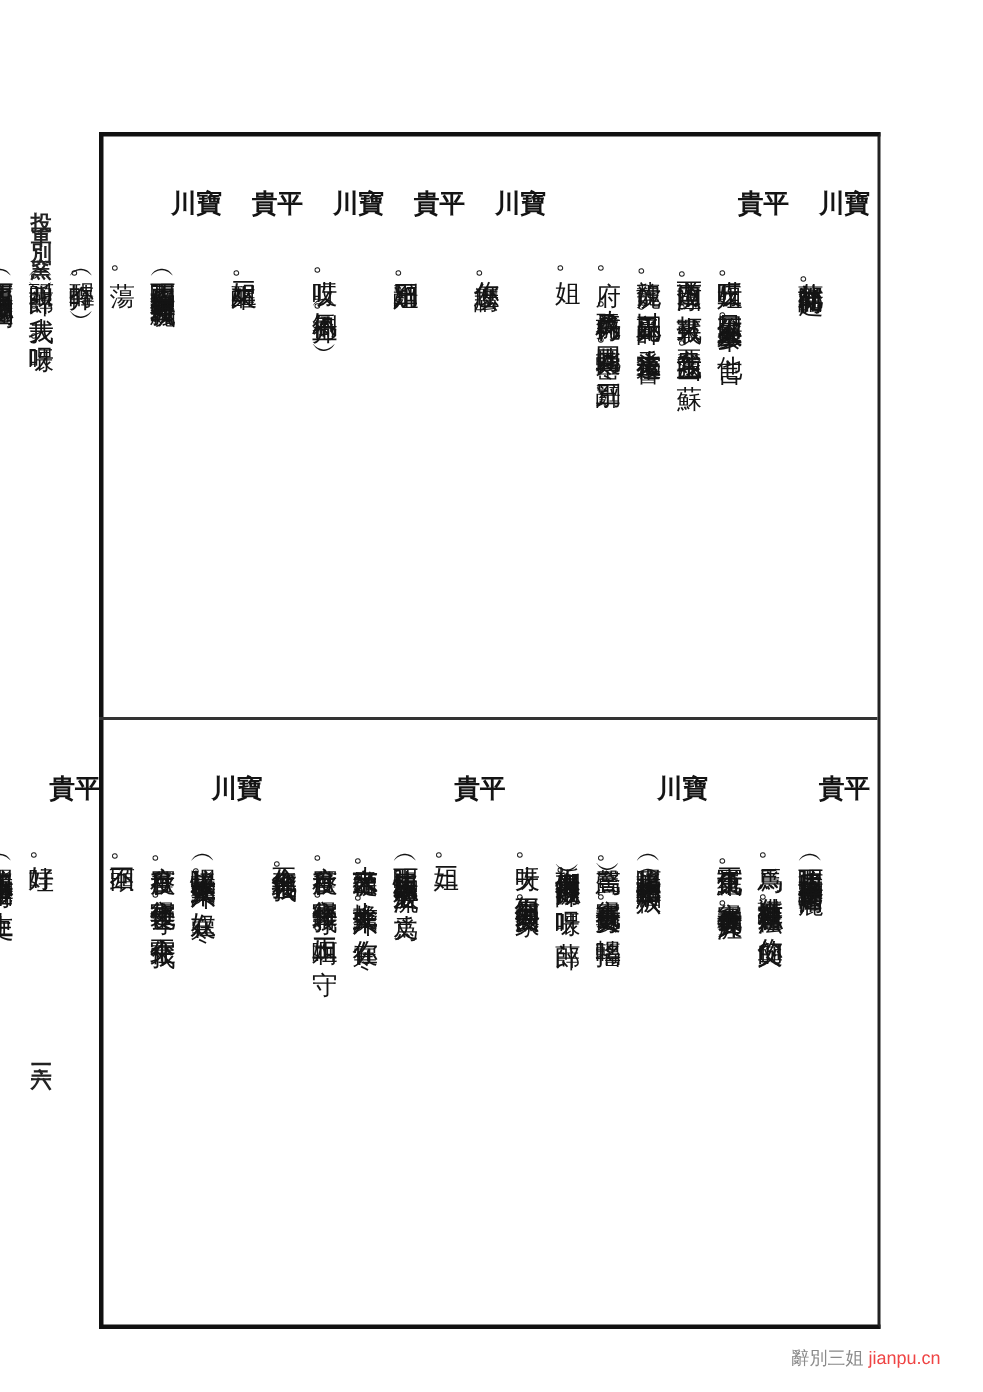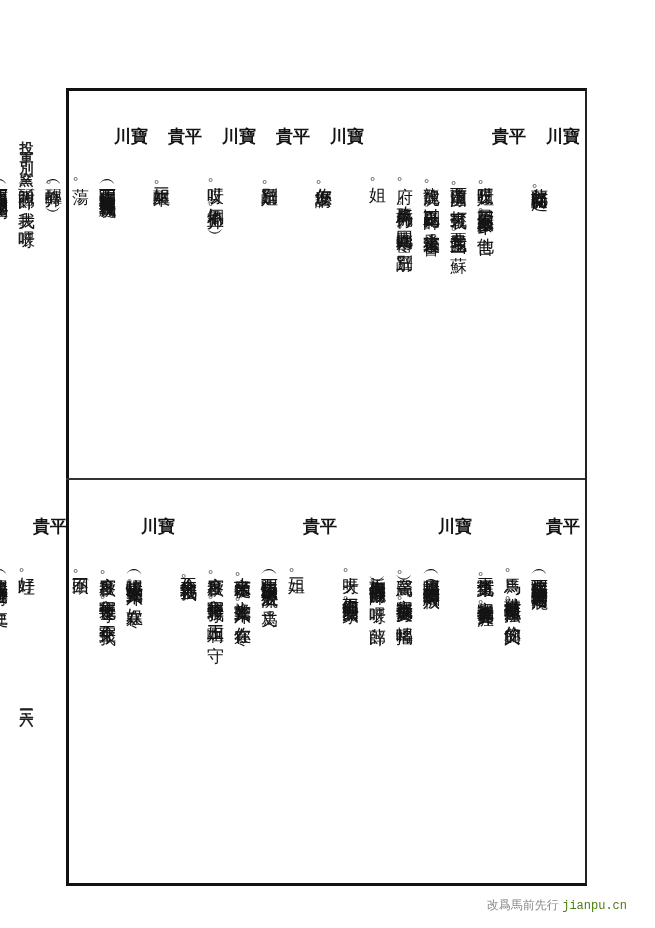--- a/index.html
+++ b/index.html
@@ -38,21 +38,21 @@
   .speaker span { writing-mode: horizontal-tb; display: block; }
   .lines { display: flex; flex-direction: row-reverse; padding-top: 76px; }
   .line {
     writing-mode: vertical-rl; font-size: 17px; line-height: 27px; width: 27px;
     letter-spacing: 1px; white-space: nowrap;
   }
   .watermark {
     position: absolute; right: 28px; bottom: 14px; font-family: "Liberation Sans", sans-serif;
     font-size: 12px; color: #8a8a8a;
   }
-  .watermark .en { color: #4d7c0f; font-family: Liberation Mono, monospace; }
+  .watermark .en { color: #ef4444; }
 </style>
 </head>
 <body>
 
 <div class="side title">投軍別窯</div>
 <div class="side pageno">三六一</div>
 
 <div class="frame"></div>
 <div class="divider"></div>
 
@@ -183,15 +183,15 @@
         <span>貴</span>
       </div>
       <div class="lines">
         <div class="line">好哇。</div>
         <div class="line">（接唱快板）三姐說話世少有。上在史</div>
       </div>
     </div>
   </div>
 
 <div class="watermark">
-  <span>改爲馬前先行</span>
+  <span>辭別三姐</span>
   <span class="en">jianpu.cn</span>
 </div>
 
 </body></html>

